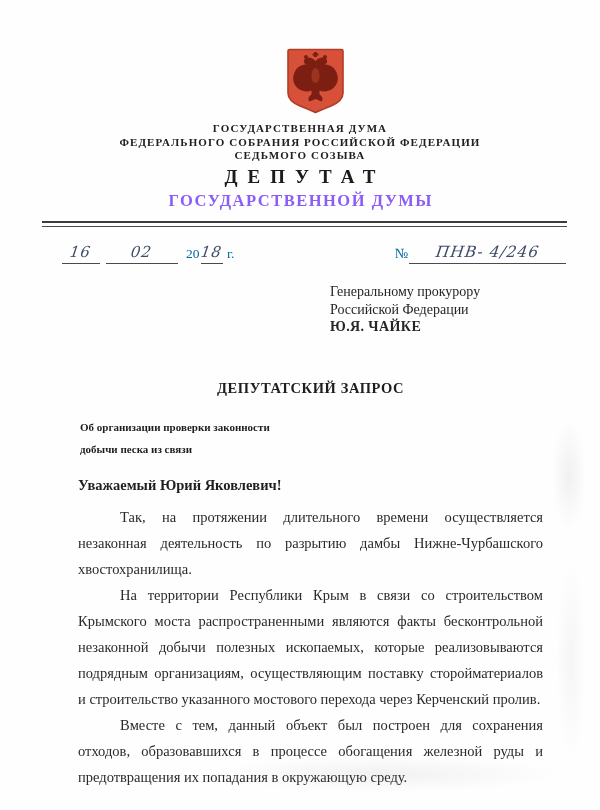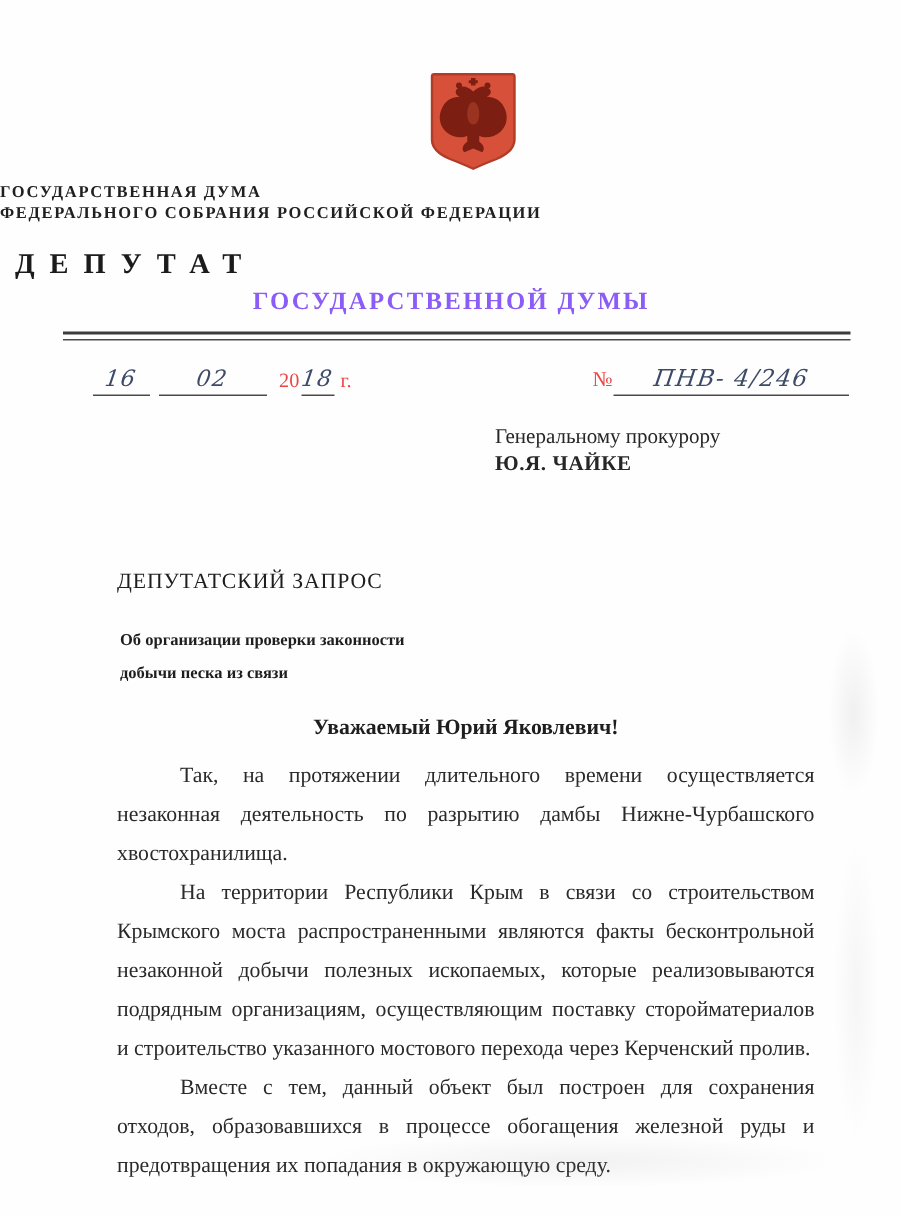--- a/index.html
+++ b/index.html
@@ -12,26 +12,26 @@
     background: #fefefe;
     overflow: hidden;
     font-family: "Liberation Serif", serif;
     color: #262626;
   }
 
   
   .emblem { position: absolute; top: 48px; left: 284px; width: 63px; height: 67px; }
   .lh-small {
     position: absolute; top: 122px; left: 0; width: 100%;
-    font-weight: bold; font-size: 11px;
+    text-align: center; font-weight: bold; font-size: 11px;
     line-height: 13.5px; letter-spacing: 1.1px; color: #202020;
   }
   .lh-deputy {
     position: absolute; top: 166px; left: 0; width: 100%;
-    text-align: left; font-weight: bold; font-size: 19px;
+    text-align: center; font-weight: bold; font-size: 19px;
     letter-spacing: 10px; text-indent: 10px; color: #1b1b1b;
   }
   .lh-deputy2 {
     position: absolute; top: 191px; left: 0; width: 100%;
     text-align: center; font-weight: bold; font-size: 16.5px;
     letter-spacing: 1.5px; text-indent: 1.5px; color: #8b5cf6;
   }
   .rule {
     position: absolute; top: 221px; left: 42px; width: 525px; height: 6px;
     border-top: 2.5px solid #3c3c3c; border-bottom: 1.5px solid #4a4a4a;
@@ -44,48 +44,48 @@
     text-align: center; height: 22px; line-height: 20px;
   }
   .hw {
     font-family: "DejaVu Serif", serif;
     font-style: italic;
     color: #3d4a68;
     letter-spacing: 1px;
     display: inline-block;
     transform: skewX(-8deg);
   }
-  .printed { position: absolute; bottom: 4px; color: #ef4444; }
+  .printed { position: absolute; bottom: 4px; color: #0369a1; }
   .slot-day   { left: 62px;  width: 38px; }
   .slot-month { left: 106px; width: 72px; }
   .year-prefix { left: 186px; }
   .slot-year  { left: 201px; width: 22px; }
   .date-suffix { left: 227px; }
   .num-label  { left: 395px; font-size: 14px; }
   .slot-num   { left: 409px; width: 157px; }
   .slot-day .hw, .slot-month .hw, .slot-year .hw { font-size: 15px; }
   .slot-num .hw { font-size: 15.5px; }
 
   
   .addressee { position: absolute; top: 283px; left: 330px; font-size: 14px; line-height: 17.5px; font-family: Liberation Serif, serif; }
   .addressee .bold { font-weight: bold; letter-spacing: 0.4px; }
 
   
   .req-title {
     position: absolute; top: 380px; left: 78px; width: 465px;
-    font-weight: normal; font-size: 14.5px; letter-spacing: 0.6px;
+    text-align: center; font-weight: bold; font-size: 14.5px; letter-spacing: 0.6px;
     color: #1e1e1e;
   }
   .subject {
     position: absolute; top: 416px; left: 80px;
     font-weight: bold; font-size: 11px; line-height: 22px; color: #1e1e1e;
   }
   .salutation {
     position: absolute; top: 477px; left: 78px; width: 465px;
-    text-align: center; font-weight: bold; font-size: 14.5px; color: #1e1e1e;
+    font-weight: bold; font-size: 14.5px; color: #1e1e1e;
   }
   .body-text {
     position: absolute; top: 504px; left: 78px; width: 465px;
     font-size: 14.5px; line-height: 26px; text-align: justify; color: #2a2a2a;
   }
   .body-text p { text-indent: 42px; margin: 0; }
 
   
   .artifact { position: absolute; pointer-events: none; border-radius: 50%; }
   .art-1 { top: 420px; left: 552px; width: 34px; height: 110px;
@@ -110,20 +110,21 @@
         <circle cx="41" cy="9" r="2"></circle>
         <path d="M31.5 13 C27 8.5 22.5 9 20.5 11.5 C19 13.5 20 15.5 22.5 16.5 C17.5 16.5 13.5 19 11.5 22.5 C7.5 29 9 36 13.5 40 C17.5 43.5 23.5 44.5 27.5 42.5 L27.5 46.5 C24.5 48.5 23.5 51.5 25.5 53.5 L31.5 51 L37.5 53.5 C39.5 51.5 38.5 48.5 35.5 46.5 L35.5 42.5 C39.5 44.5 45.5 43.5 49.5 40 C54 36 55.5 29 51.5 22.5 C49.5 19 45.5 16.5 40.5 16.5 C43 15.5 44 13.5 42.5 11.5 C40.5 9 36 8.5 31.5 13 Z"></path>
         <path d="M31.5 20 C34 20 35.5 24 35.5 28 C35.5 32 34 35 31.5 35 C29 35 27.5 32 27.5 28 C27.5 24 29 20 31.5 20 Z" fill="#9a3320"></path>
       </g>
     </svg>
   </div>
 
   <div class="lh-small">
     <div>ГОСУДАРСТВЕННАЯ ДУМА</div>
     <div>ФЕДЕРАЛЬНОГО СОБРАНИЯ РОССИЙСКОЙ ФЕДЕРАЦИИ</div>
+    <div>СЕДЬМОГО СОЗЫВА</div>
   </div>
 
   <div class="lh-deputy">ДЕПУТАТ</div>
   <div class="lh-deputy2">ГОСУДАРСТВЕННОЙ ДУМЫ</div>
 
   <div class="rule"></div>
 
   <div class="ref-row">
     <span class="slot slot-day">
       <span class="hw">16</span>
@@ -137,20 +138,21 @@
     </span>
     <span class="printed date-suffix">г.</span>
     <span class="printed num-label">№</span>
     <span class="slot slot-num">
       <span class="hw">ПНВ- 4/246</span>
     </span>
   </div>
 
   <div class="addressee">
     <div>Генеральному прокурору</div>
+    <div>Российской Федерации</div>
     <div class="bold">Ю.Я. ЧАЙКЕ</div>
   </div>
 
   <div class="req-title">ДЕПУТАТСКИЙ ЗАПРОС</div>
 
   <div class="subject">
     <div>Об организации проверки законности</div>
     <div>добычи песка из связи</div>
   </div>
 

